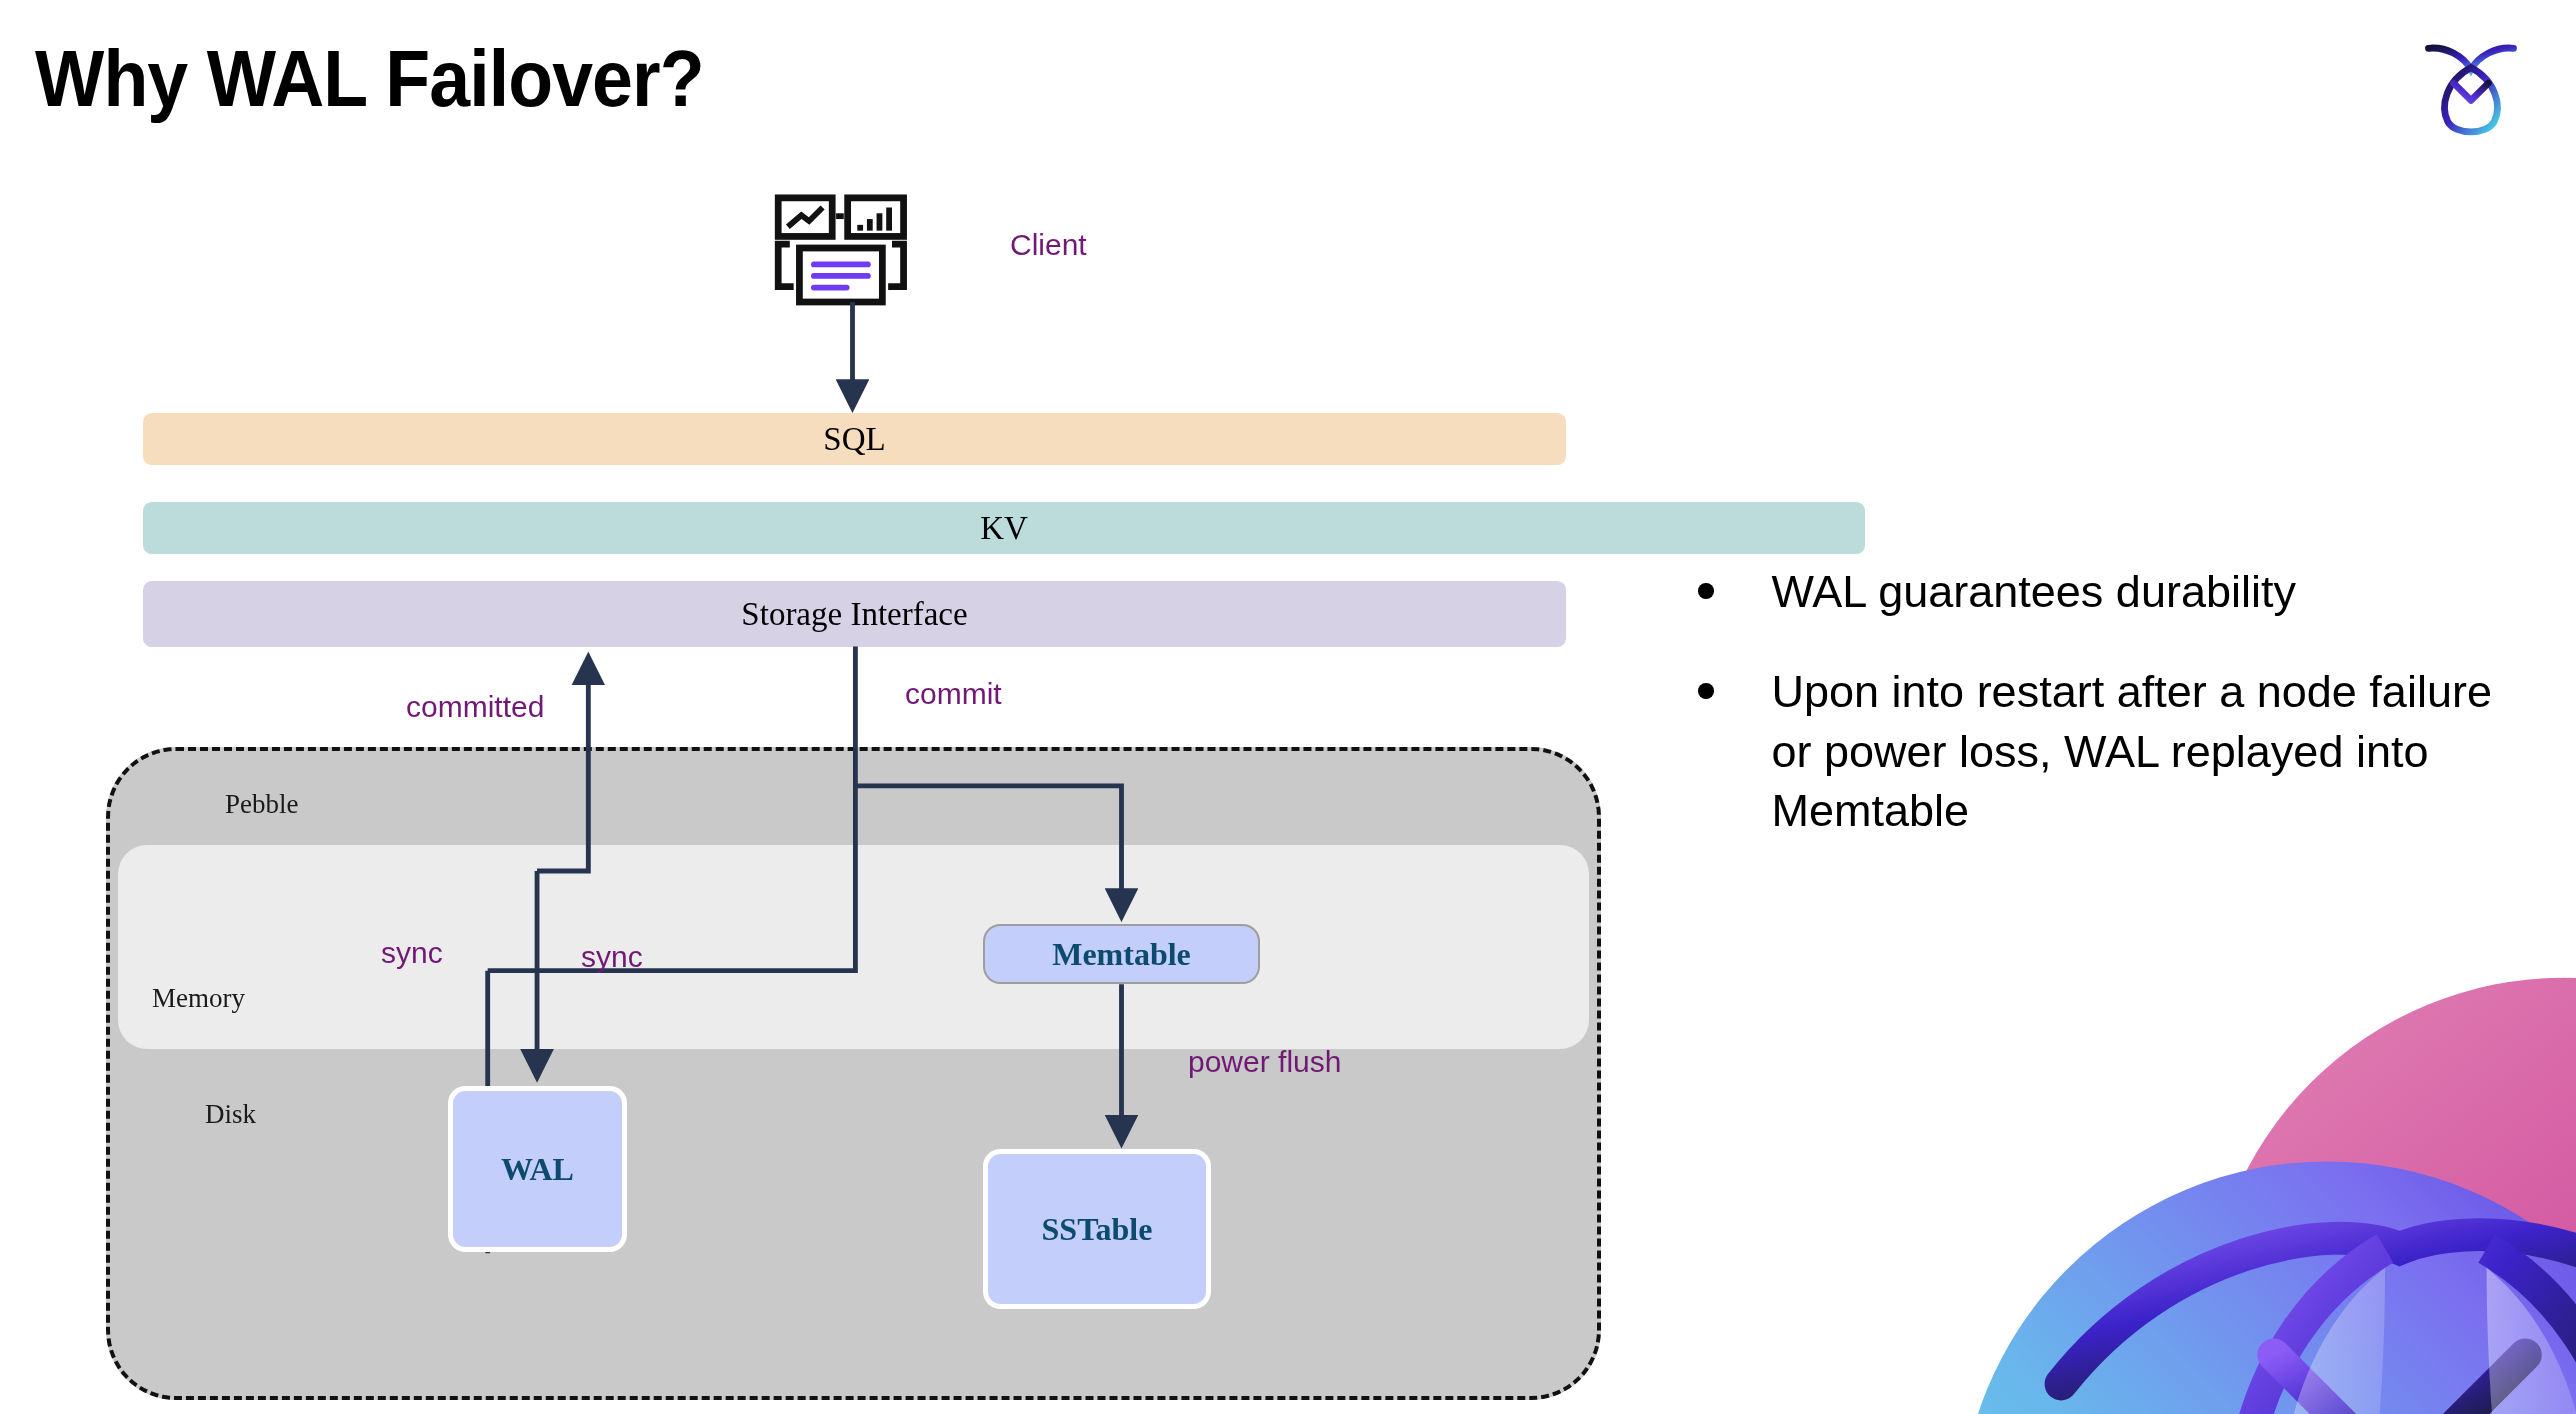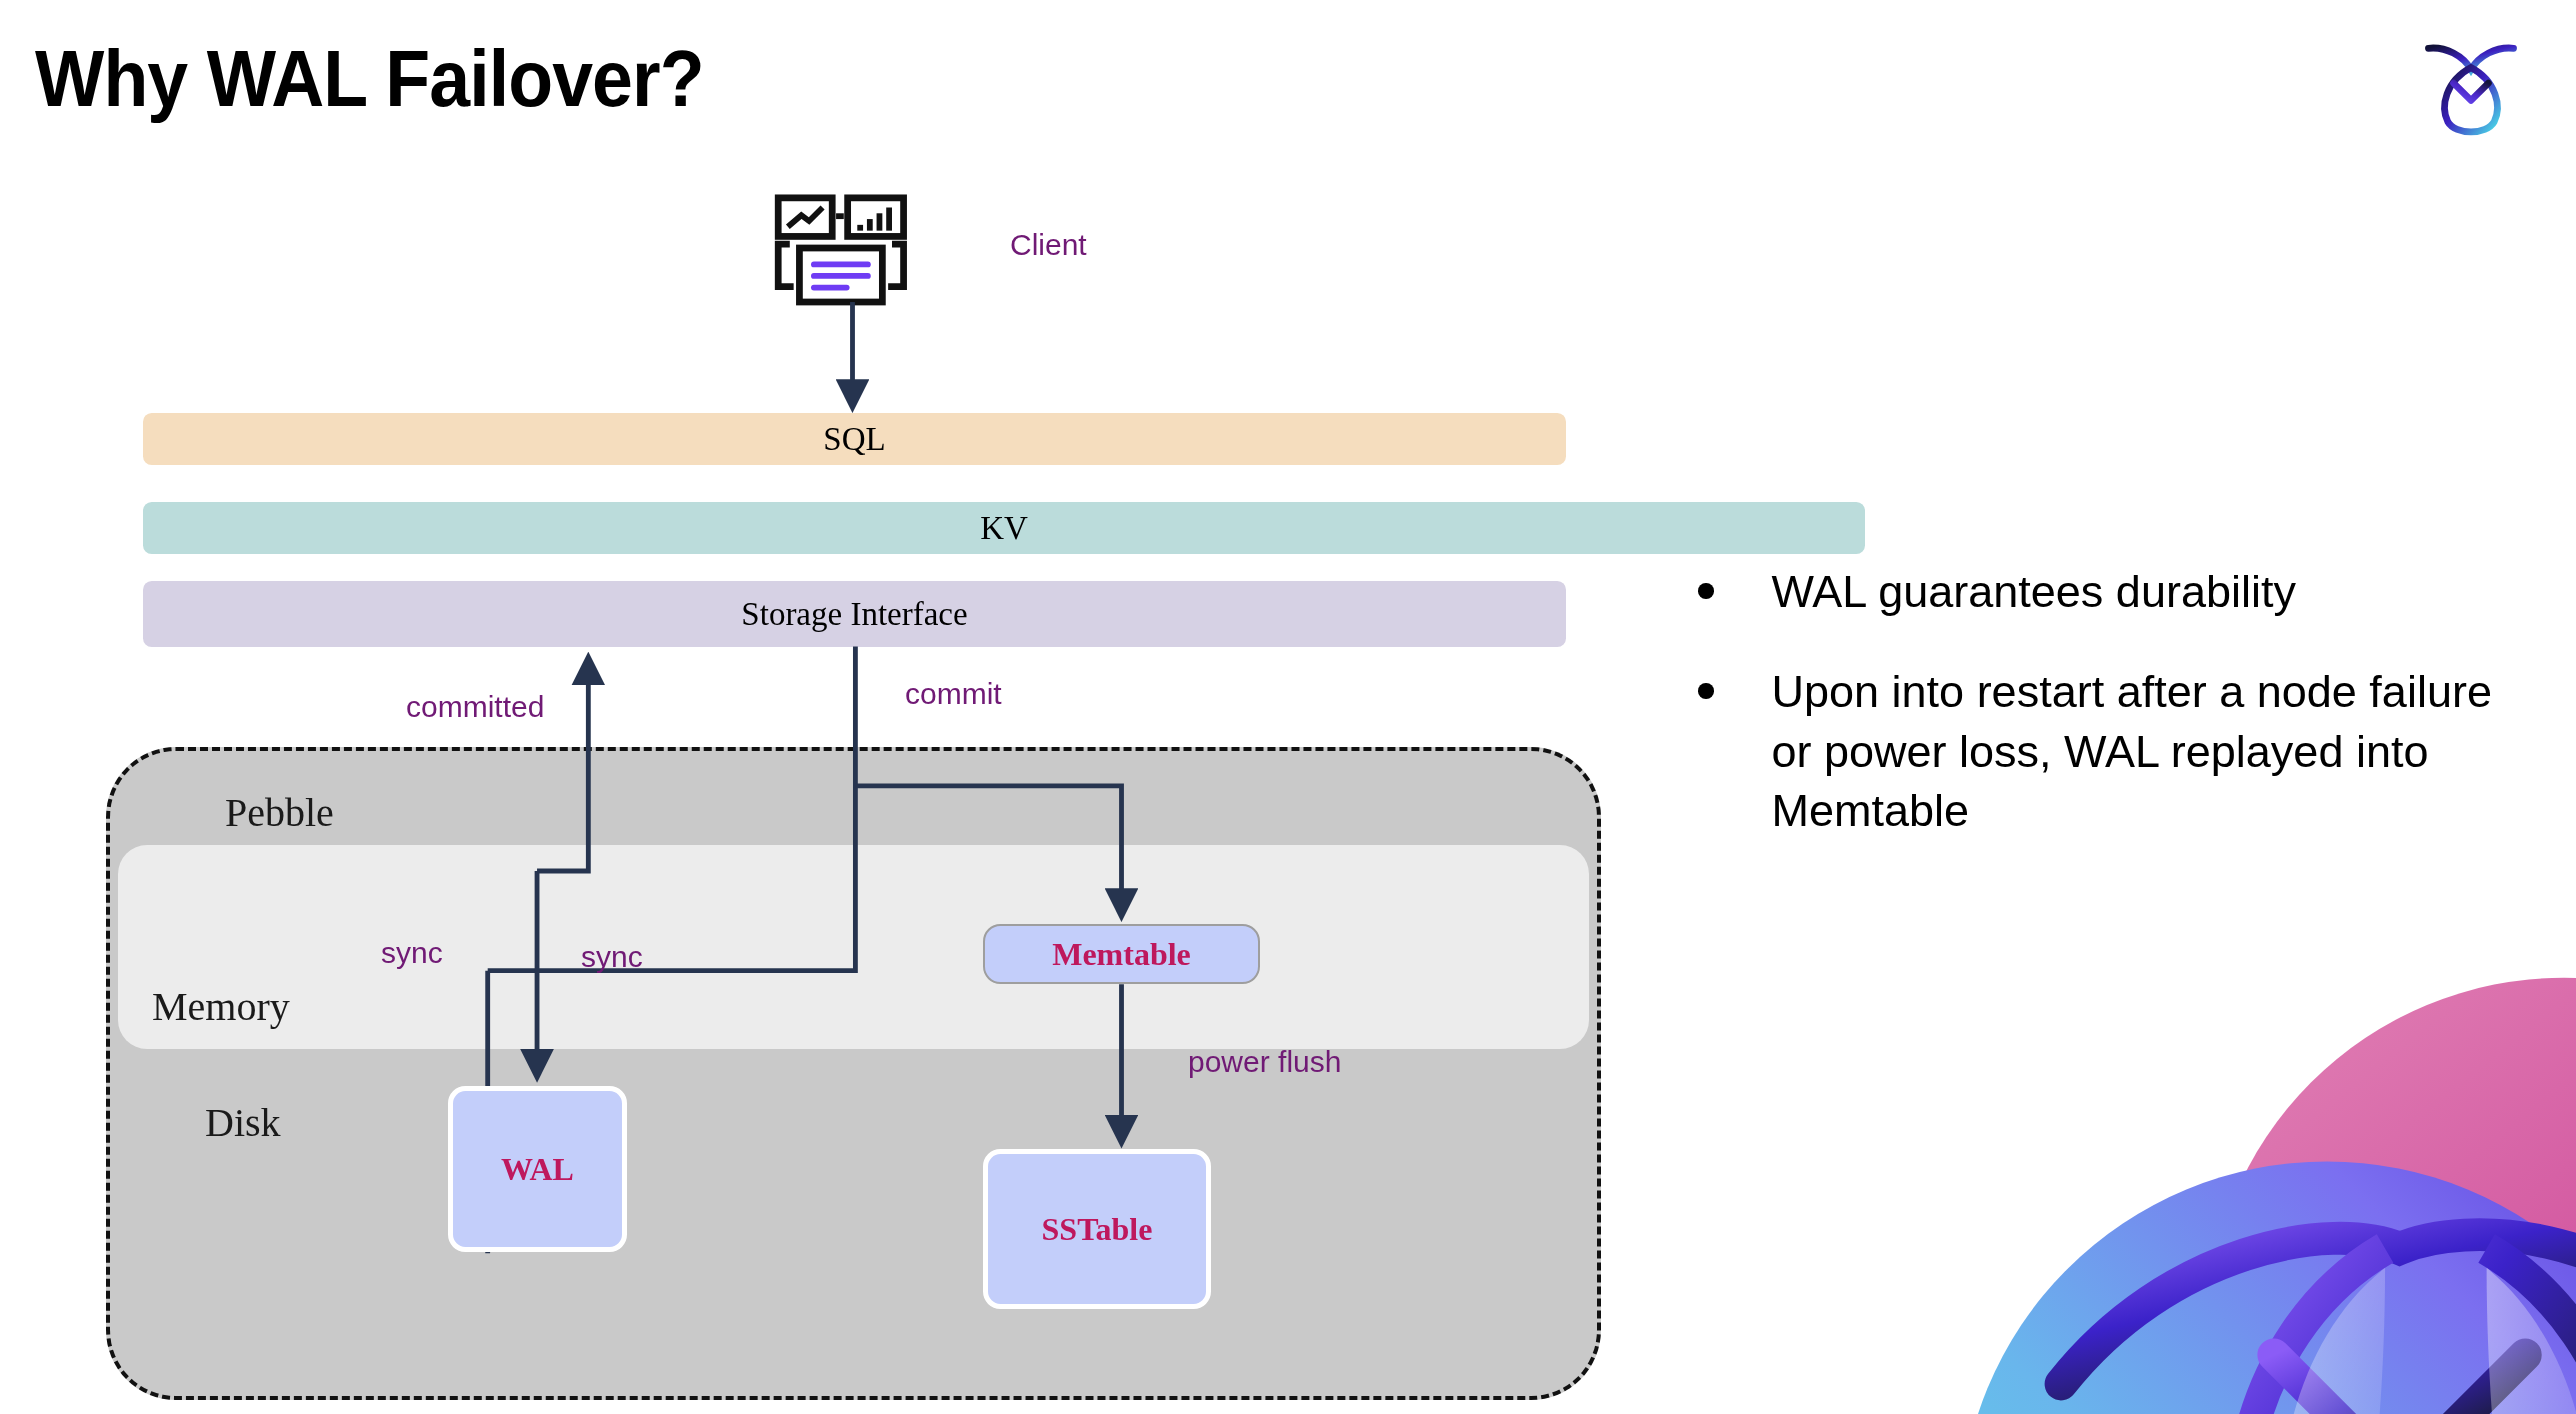--- a/index.html
+++ b/index.html
@@ -56,36 +56,36 @@
   }
   #memory-box{
     position:absolute;left:118px;top:845px;width:1471px;height:204px;
     background:#ececec;
     border-radius:29px;
     box-sizing:border-box;
   }
   .zone-label{
     position:absolute;
     font-family:"Liberation Serif", serif;
-    font-size:40px;color:#1a1a1a;
+    font-size:27px;color:#1a1a1a;
   }
   #lbl-pebble{left:225px;top:789px;}
   #lbl-memory{left:152px;top:983px;}
   #lbl-disk{left:205px;top:1099px;}
 
   
   .node{
     position:absolute;
     background:#c3cefa;
     border-radius:17.4px;
     display:flex;align-items:center;justify-content:center;
     font-family:"Liberation Serif", serif;
     font-weight:bold;
     font-size:32px;
-    color:#be185d;
+    color:#0c4a6e;
     box-sizing:border-box;
   }
   #node-memtable{left:983px;top:924px;width:277px;height:60px;border:2.9px solid #9e9e9e;}
   #node-wal{left:448px;top:1086px;width:179px;height:166px;border:5.8px solid #ffffff;}
   #node-sstable{left:983px;top:1149px;width:228px;height:160px;border:5.8px solid #ffffff;}
 
   
   .edge-label{
     position:absolute;
     font-family:"Liberation Sans", sans-serif;

